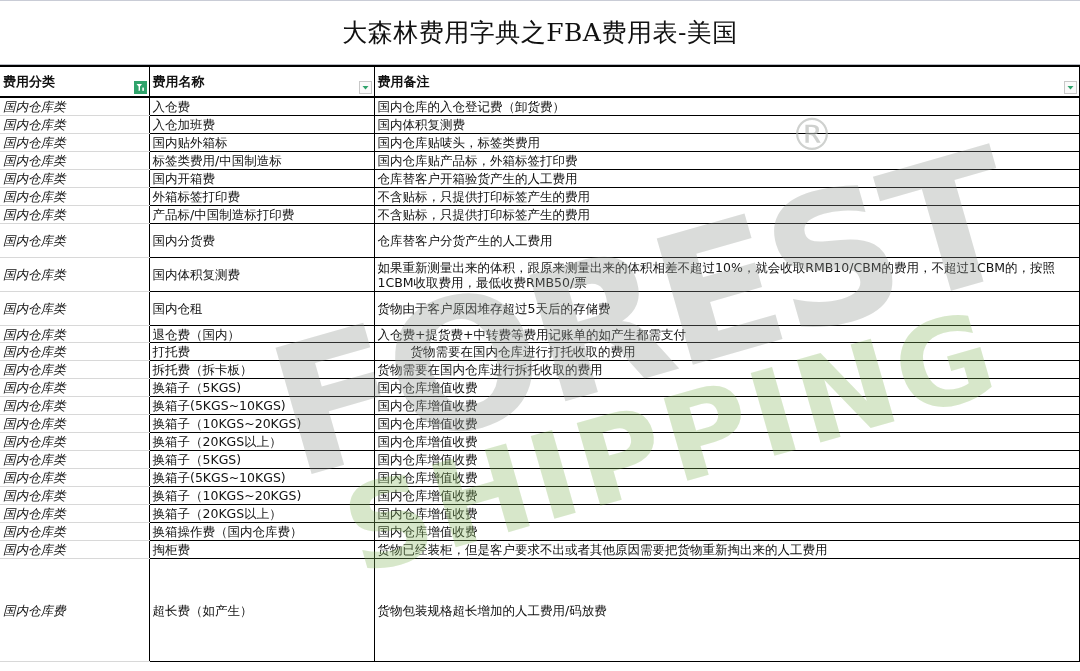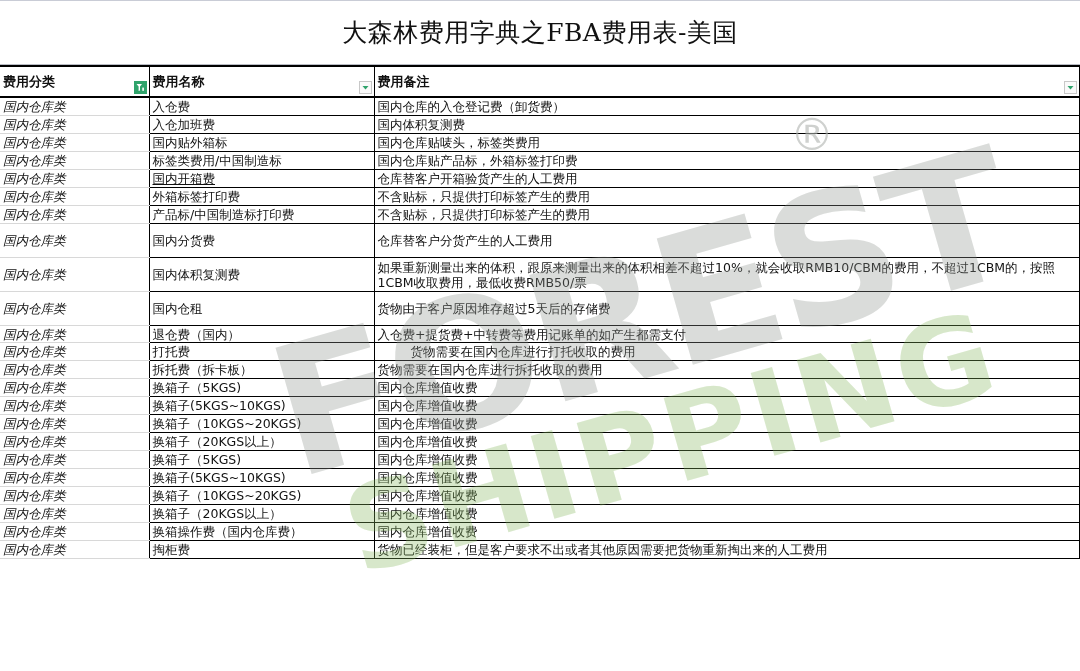--- a/index.html
+++ b/index.html
@@ -111,21 +111,21 @@
         <td class="name" style="height: 17px;">国内贴外箱标</td>
         <td class="note" style="height: 17px;">国内仓库贴唛头，标签类费用</td>
       </tr>
       <tr style="height: 18px;">
         <td class="cat" style="height: 17px;">国内仓库类</td>
         <td class="name" style="height: 17px;">标签类费用/中国制造标</td>
         <td class="note" style="height: 17px;">国内仓库贴产品标，外箱标签打印费</td>
       </tr>
       <tr style="height: 18px;">
         <td class="cat" style="height: 17px;">国内仓库类</td>
-        <td class="name" style="height: 17px; text-decoration: underline;">国内开箱费</td>
+        <td class="name" style="height: 17px;">国内开箱费</td>
         <td class="note" style="height: 17px;">仓库替客户开箱验货产生的人工费用</td>
       </tr>
       <tr style="height: 18px;">
         <td class="cat" style="height: 17px;">国内仓库类</td>
         <td class="name" style="height: 17px;">外箱标签打印费</td>
         <td class="note" style="height: 17px;">不含贴标，只提供打印标签产生的费用</td>
       </tr>
       <tr style="height: 18px;">
         <td class="cat" style="height: 17px;">国内仓库类</td>
         <td class="name" style="height: 17px;">产品标/中国制造标打印费</td>
@@ -203,20 +203,25 @@
       </tr>
       <tr style="height: 18px;">
         <td class="cat" style="height: 17px;">国内仓库类</td>
         <td class="name" style="height: 17px;">换箱操作费（国内仓库费）</td>
         <td class="note" style="height: 17px;">国内仓库增值收费</td>
       </tr>
       <tr style="height: 18px;">
         <td class="cat" style="height: 17px;">国内仓库类</td>
         <td class="name" style="height: 17px;">掏柜费</td>
         <td class="note" style="height: 17px;">货物已经装柜，但是客户要求不出或者其他原因需要把货物重新掏出来的人工费用</td>
+      </tr>
+      <tr class="last" style="height: 103px;">
+        <td class="cat" style="height: 102px;">国内仓库费</td>
+        <td class="name" style="height: 102px;">超长费（如产生）</td>
+        <td class="note" style="height: 102px;">货物包装规格超长增加的人工费用/码放费</td>
       </tr>
     </tbody>
 </table>
 
 <svg class="watermark" viewBox="0 0 1080 671">
   <g opacity="0.32" transform="rotate(-16 560 330)">
     <text x="265" y="400" font-family="DejaVu Sans, sans-serif" font-weight="bold" font-size="180" fill="#8e948e" letter-spacing="-6">FOREST</text>
     <text x="300" y="510" font-family="DejaVu Sans, sans-serif" font-weight="bold" font-size="118" fill="#86b85e" letter-spacing="4">SHIPPING</text>
   </g>
   <text x="790" y="150" font-family="DejaVu Sans, sans-serif" font-size="44" fill="#b0b4b0" opacity="0.6">®</text>

